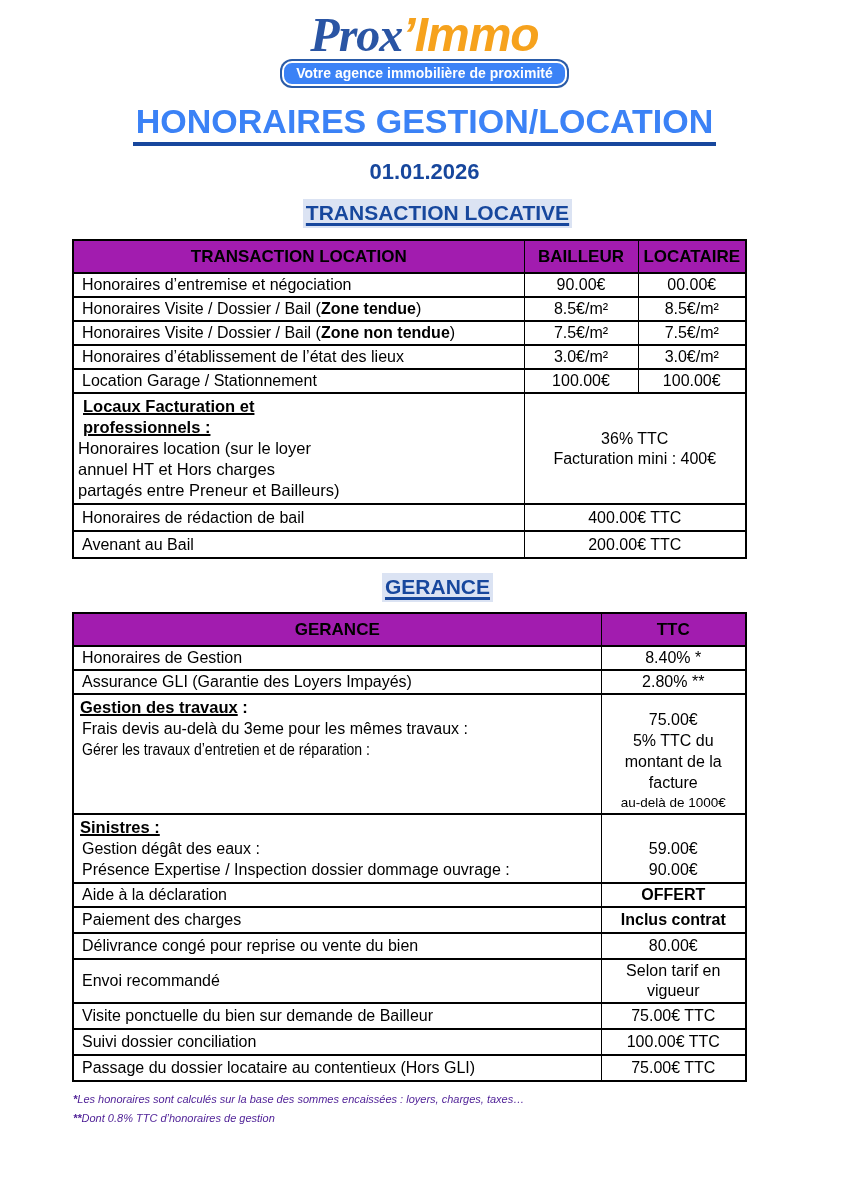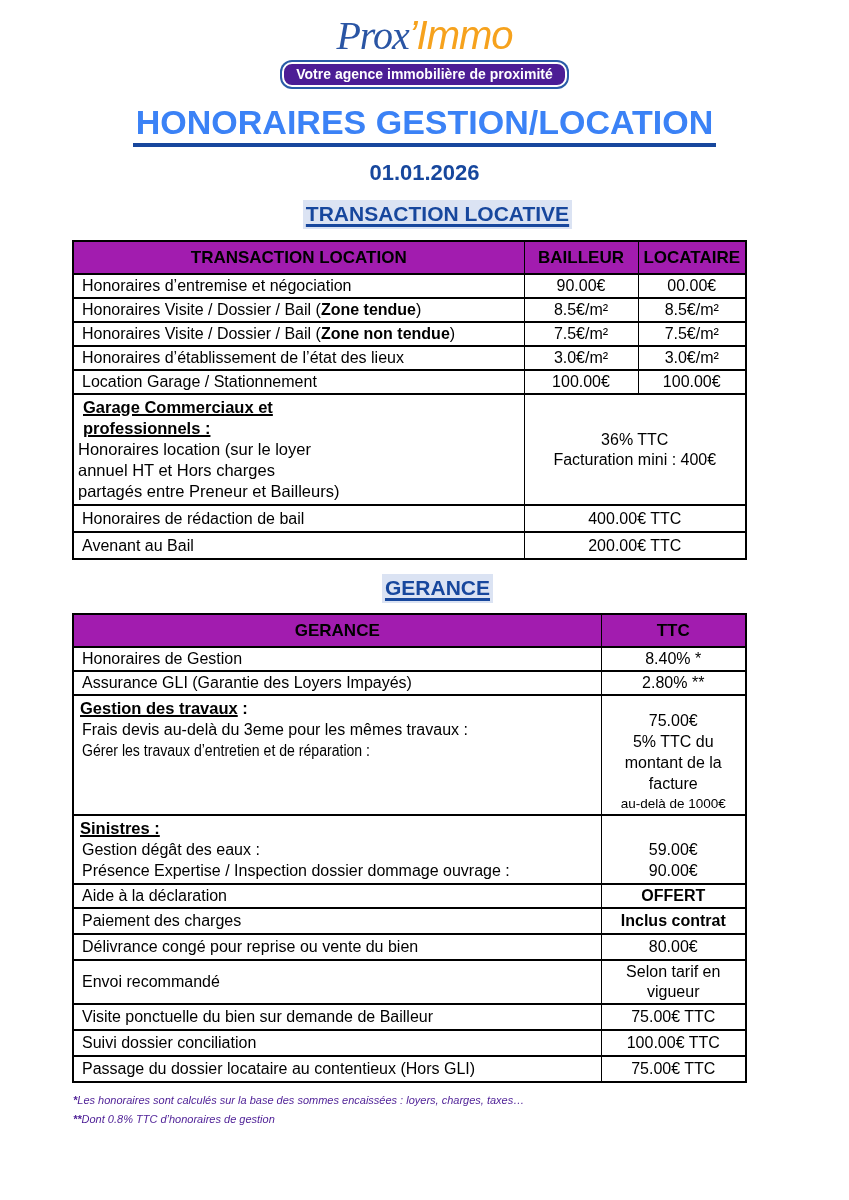--- a/index.html
+++ b/index.html
@@ -6,26 +6,26 @@
   .page{
     position:relative;
     width:849px;height:1200px;
     background:#ffffff;
     font-family:"Liberation Sans","DejaVu Sans",sans-serif;
     color:#000;
     overflow:hidden;
   }
   
   .logo-block{text-align:center;padding-top:12px;line-height:0;}
-  .logo-line1{font-size:40px;line-height:46px;font-weight:normal;font-style:italic;letter-spacing:-1px;}
+  .logo-line1{font-size:48px;line-height:46px;font-weight:bold;font-style:italic;letter-spacing:-1px;}
   .logo-prox{font-family:"Liberation Serif","DejaVu Serif",serif;color:#2a55a4;}
   .logo-apos{color:#f6a21d;}
   .logo-immo{color:#f6a21d;}
   .logo-tagline{
-    display:inline-block;margin-top:3px;background:#4c1d95;color:#fff;
+    display:inline-block;margin-top:3px;background:#3b82f6;color:#fff;
     font-size:14px;line-height:17px;font-weight:bold;padding:2px 12px;
     border-radius:10px;border:2px solid #fff;box-shadow:0 0 0 2px #2a5ba7;
   }
   
   .title{
     width:fit-content;margin:16px auto 0;text-align:center;
     font-size:34px;line-height:38px;font-weight:bold;color:#3b82f6;
     border-bottom:4px solid #17479d;padding:0 3px 2px;
   }
   .date{text-align:center;margin-top:13px;font-size:22px;line-height:26px;font-weight:bold;color:#17479d;}
@@ -125,21 +125,21 @@
         <td class="val">3.0€/m²</td>
         <td class="val">3.0€/m²</td>
       </tr>
       <tr class="r22">
         <td class="lbl">Location Garage / Stationnement</td>
         <td class="val">100.00€</td>
         <td class="val">100.00€</td>
       </tr>
       <tr class="locaux-row">
         <td class="lbl locaux">
-          <div class="head"><span class="bu">Garage Commerciaux et</span></div>
+          <div class="head"><span class="bu">Locaux Facturation et</span></div>
           <div class="head"><span class="bu">professionnels :</span></div>
           <div class="body">Honoraires location (sur le loyer</div>
           <div class="body">annuel HT et Hors charges</div>
           <div class="body">partagés entre Preneur et Bailleurs)</div>
         </td>
         <td class="val" colspan="2">
           <div>36% TTC</div>
           <div>Facturation mini : 400€</div>
         </td>
       </tr>

